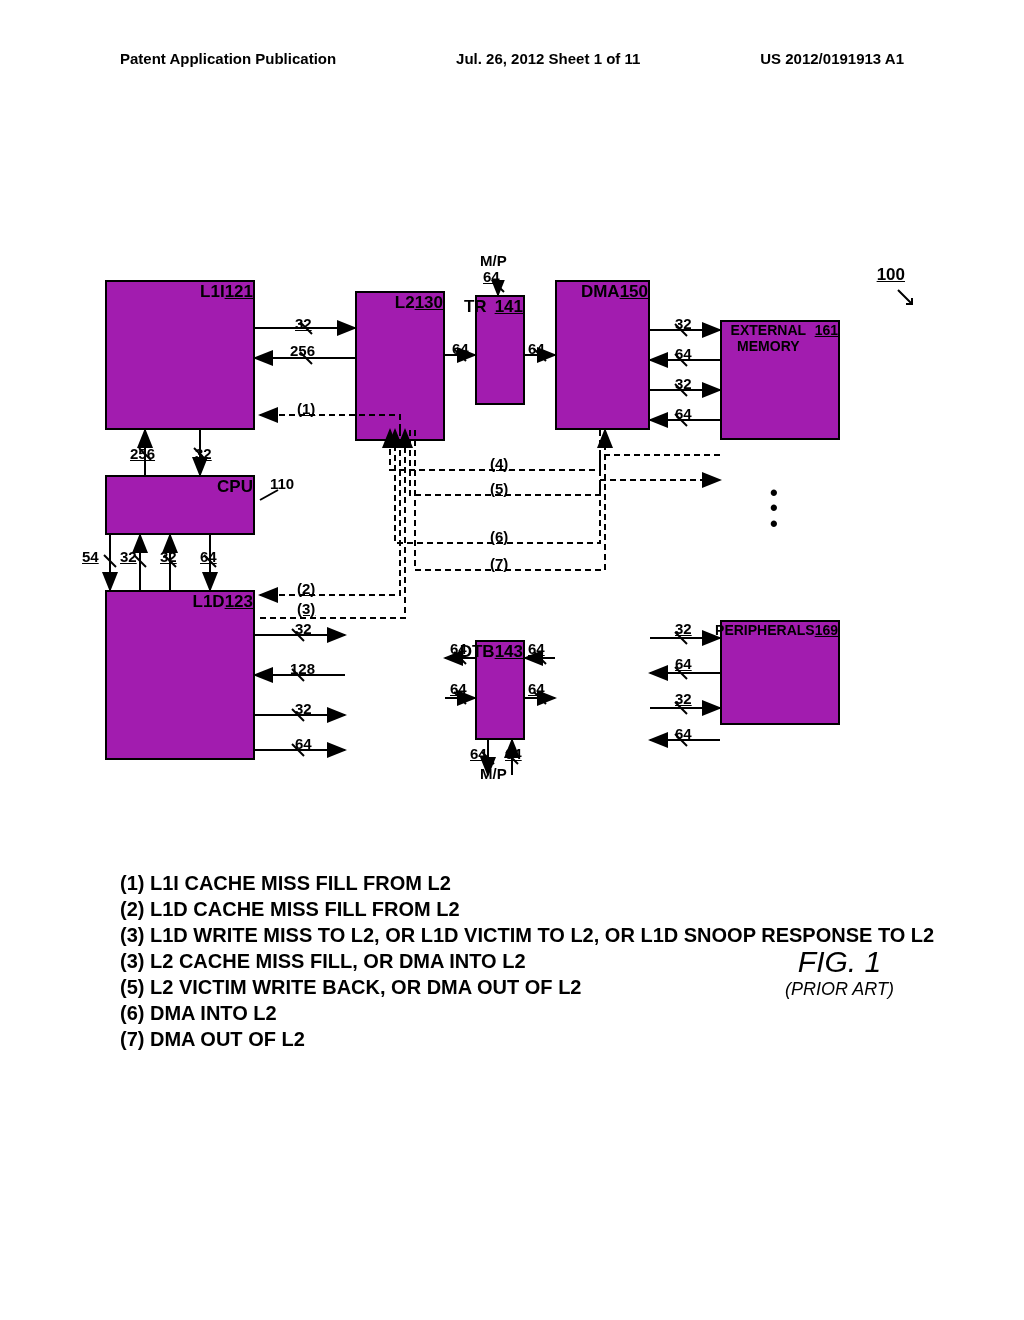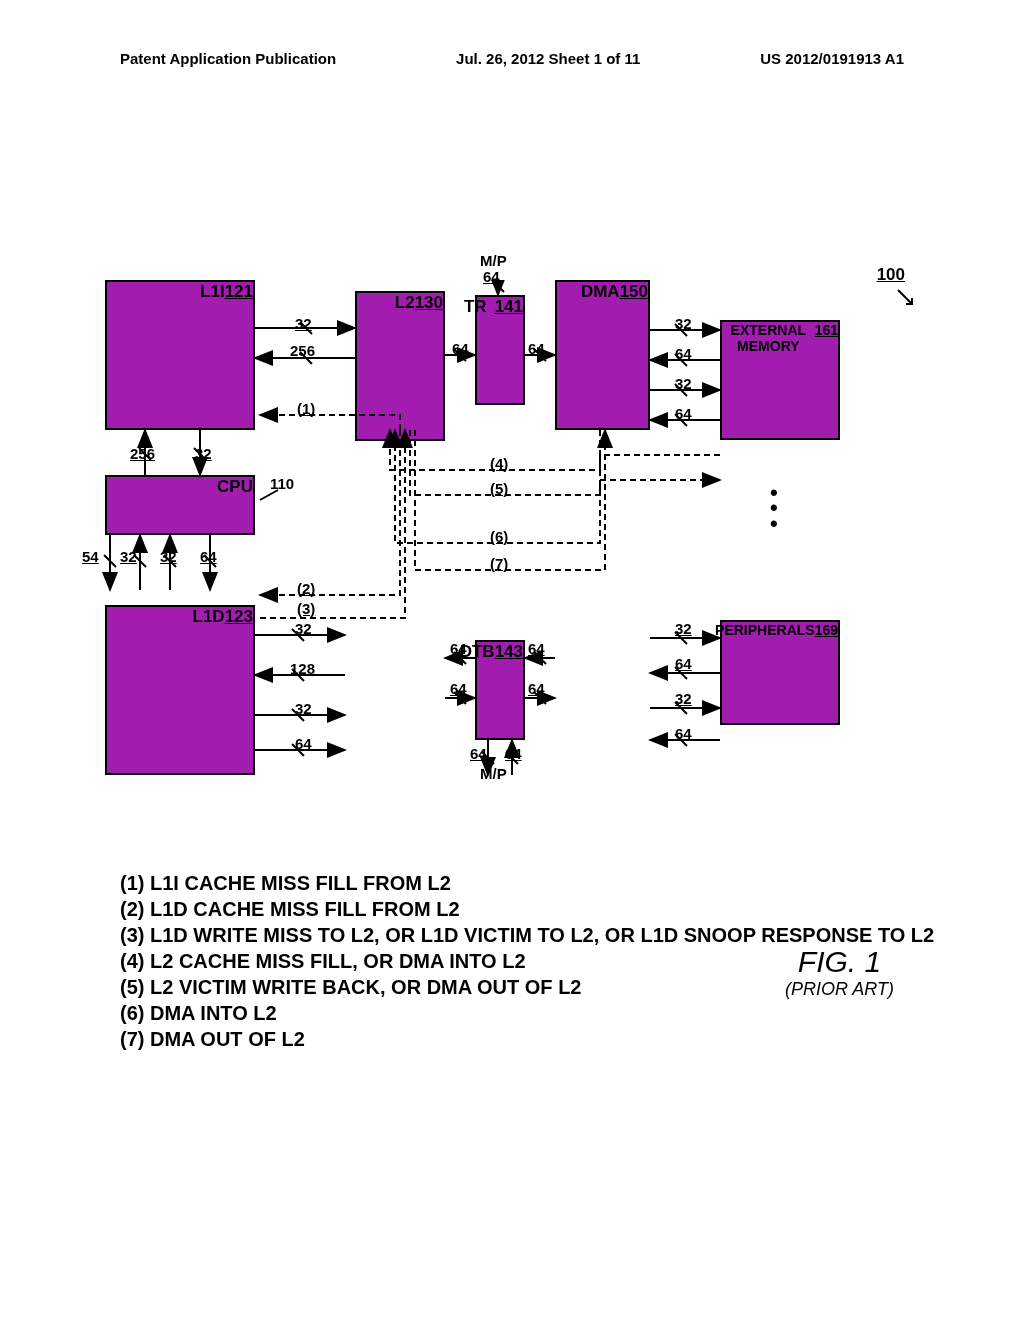--- a/index.html
+++ b/index.html
@@ -103,21 +103,21 @@
   <div class="block" style="top:0; left:5px; width:150px; height:150px;">
     <span>L1I</span>
     <span class="idu">121</span>
   </div>
 
   <div class="block" style="top:195px; left:5px; width:150px; height:60px;">
     <span>CPU</span>
   </div>
   <span class="simple" style="top:195px; left:170px;">110</span>
 
-  <div class="block" style="top:310px; left:5px; width:150px; height:170px;margin-top:15px;">
+  <div class="block" style="top:310px; left:5px; width:150px; height:170px;">
     <span>L1D</span>
     <span class="idu">123</span>
   </div>
 
   <div class="block" style="top:11px; left:255px; width:90px; height:150px;">
     <span>L2</span>
     <span class="idu">130</span>
   </div>
 
   <div class="block" style="top:15px; left:375px; width:50px; height:110px;gap:8px;">
@@ -284,21 +284,21 @@
     </g>
 
     <path d="M160 220 L178 210" stroke="#000" stroke-width="2" fill="none"></path>
   </svg>
 </div>
 
 <div class="legend">
   <div>(1) L1I CACHE MISS FILL FROM L2</div>
   <div>(2) L1D CACHE MISS FILL FROM L2</div>
   <div>(3) L1D WRITE MISS TO L2, OR L1D VICTIM TO L2, OR L1D SNOOP RESPONSE TO L2</div>
-  <div>(4) L2 CACHE MISS FILL, OR DMA INTO L2</div>
+  <div>(3) L2 CACHE MISS FILL, OR DMA INTO L2</div>
   <div>(5) L2 VICTIM WRITE BACK, OR DMA OUT OF L2</div>
   <div>(6) DMA INTO L2</div>
   <div>(7) DMA OUT OF L2</div>
 </div>
 
 <div class="fig-label">
   <div class="num">FIG.  1</div>
   <div class="prior">(PRIOR  ART)</div>
 </div>
 

